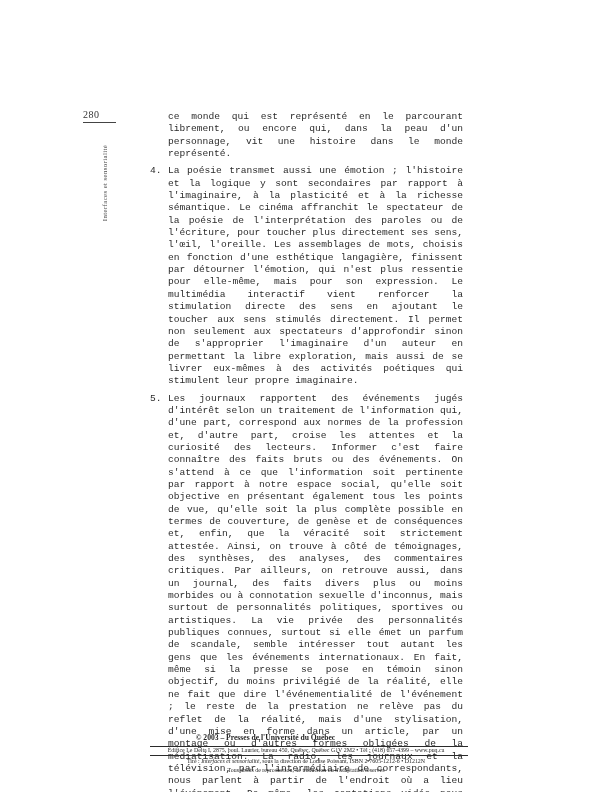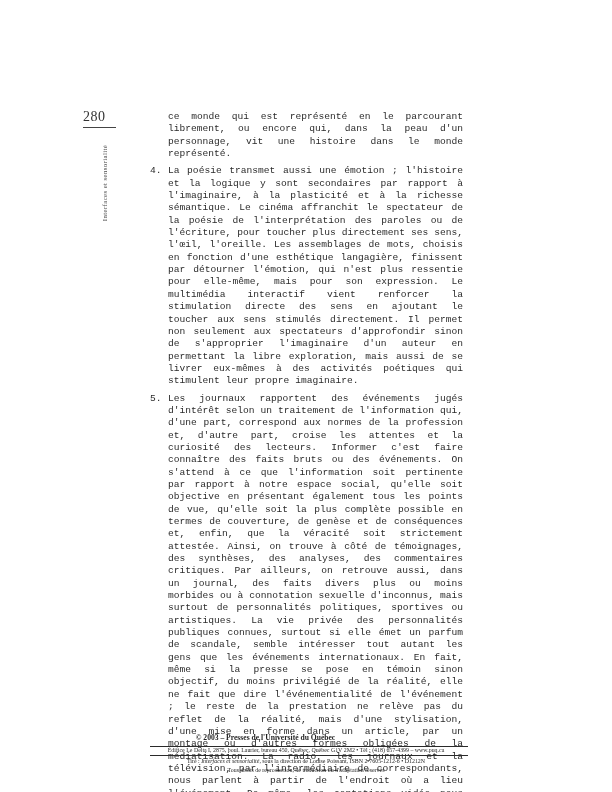--- a/index.html
+++ b/index.html
@@ -15,21 +15,21 @@
     font-family: "Liberation Serif", serif;
     color: #2b2b2b;
   }
 
   
   .page-number {
     position: absolute;
     left: 83px;
     top: 109px;
     width: 33px;
-    font-size: 14px;
+    font-size: 10px;
     letter-spacing: 0.5px;
     color: #333;
     border-bottom: 1px solid #444;
     padding-bottom: 2px;
     text-align: left;
   }
 
   
   .sidebar-title {
     position: absolute;

